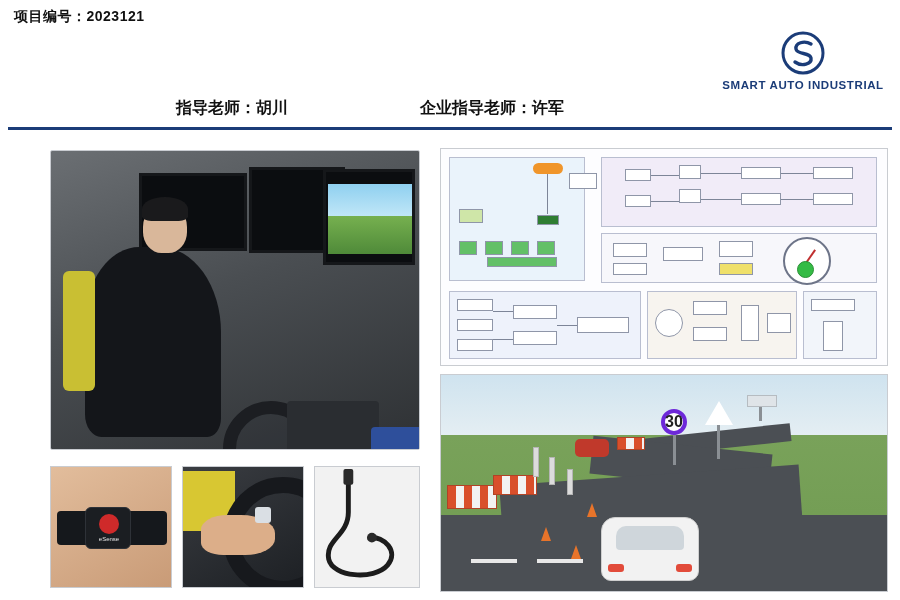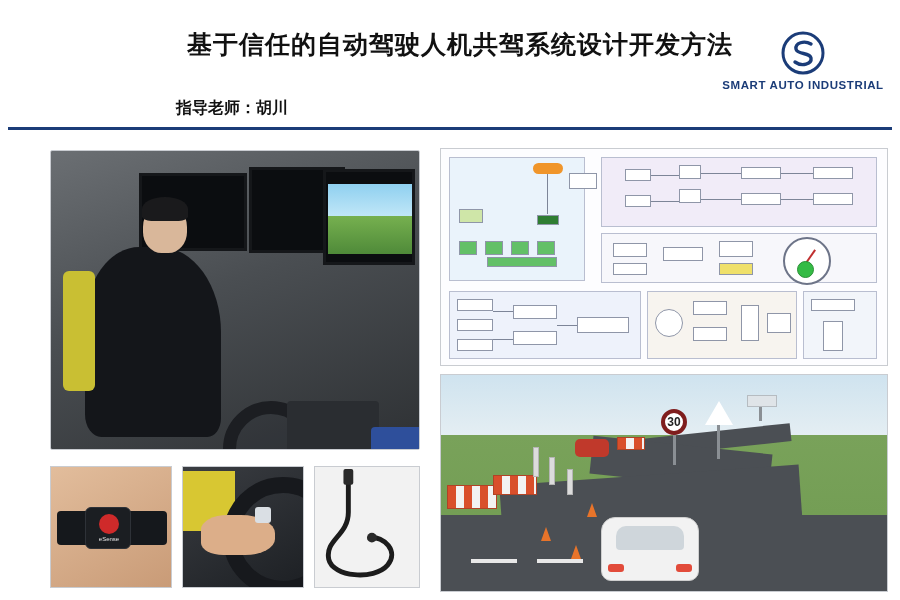--- a/index.html
+++ b/index.html
@@ -311,23 +311,23 @@
   .sc-barrier {
     position: absolute;
     background: repeating-linear-gradient(90deg,#d94f2b 0 8px,#f2f2f2 8px 16px);
     border: 1px solid #b04326;
   }
   .sc-sign-circle {
     position: absolute;
     width: 26px; height: 26px;
     border-radius: 50%;
     background: #fff;
-    border: 4px solid #7f1d1d;
-    box-sizing: border-box;
-    font-size: 12px;
+    border: 4px solid #6d28d9;
+    box-sizing: border-box;
+    font-size: 16px;
     line-height: 18px;
     text-align: center;
     color: #222;
     font-weight: bold;
   }
   .sc-sign-tri {
     position: absolute;
     width: 0; height: 0;
     border-left: 14px solid transparent;
     border-right: 14px solid transparent;
@@ -402,27 +402,28 @@
     border-radius: 36% 46% 40% 30%;
   }
   .sp-cable-bg { position: absolute; inset: 0; background: #f2f2f2; }
   .sp-cable-svg { position: absolute; inset: 0; }
 </style>
 </head>
 <body>
 
 <div class="header">
 
-
-
-  <div class="title">基于信任的自动驾驶人机共驾系统设计开发方法</div>
+  <div class="project-no">项目编号：2023121</div>
+
+
 
 
   <div class="advisor">指导老师：胡川</div>
 
+  <div class="ent-advisor">企业指导老师：许军</div>
 
   <div class="company">
     <div class="mark">
       <svg width="46" height="46" viewBox="0 0 46 46">
         <circle cx="23" cy="23" r="20" fill="none" stroke="#1b3c78" stroke-width="3"></circle>
         <path d="M31 14 C24 10, 15 13, 16 19 C17 25, 30 22, 31 28 C32 34, 22 37, 15 32" fill="none" stroke="#1b3c78" stroke-width="3.4" stroke-linecap="round"></path>
       </svg>
     </div>
     <div class="cname">SMART AUTO INDUSTRIAL</div>
   </div>

